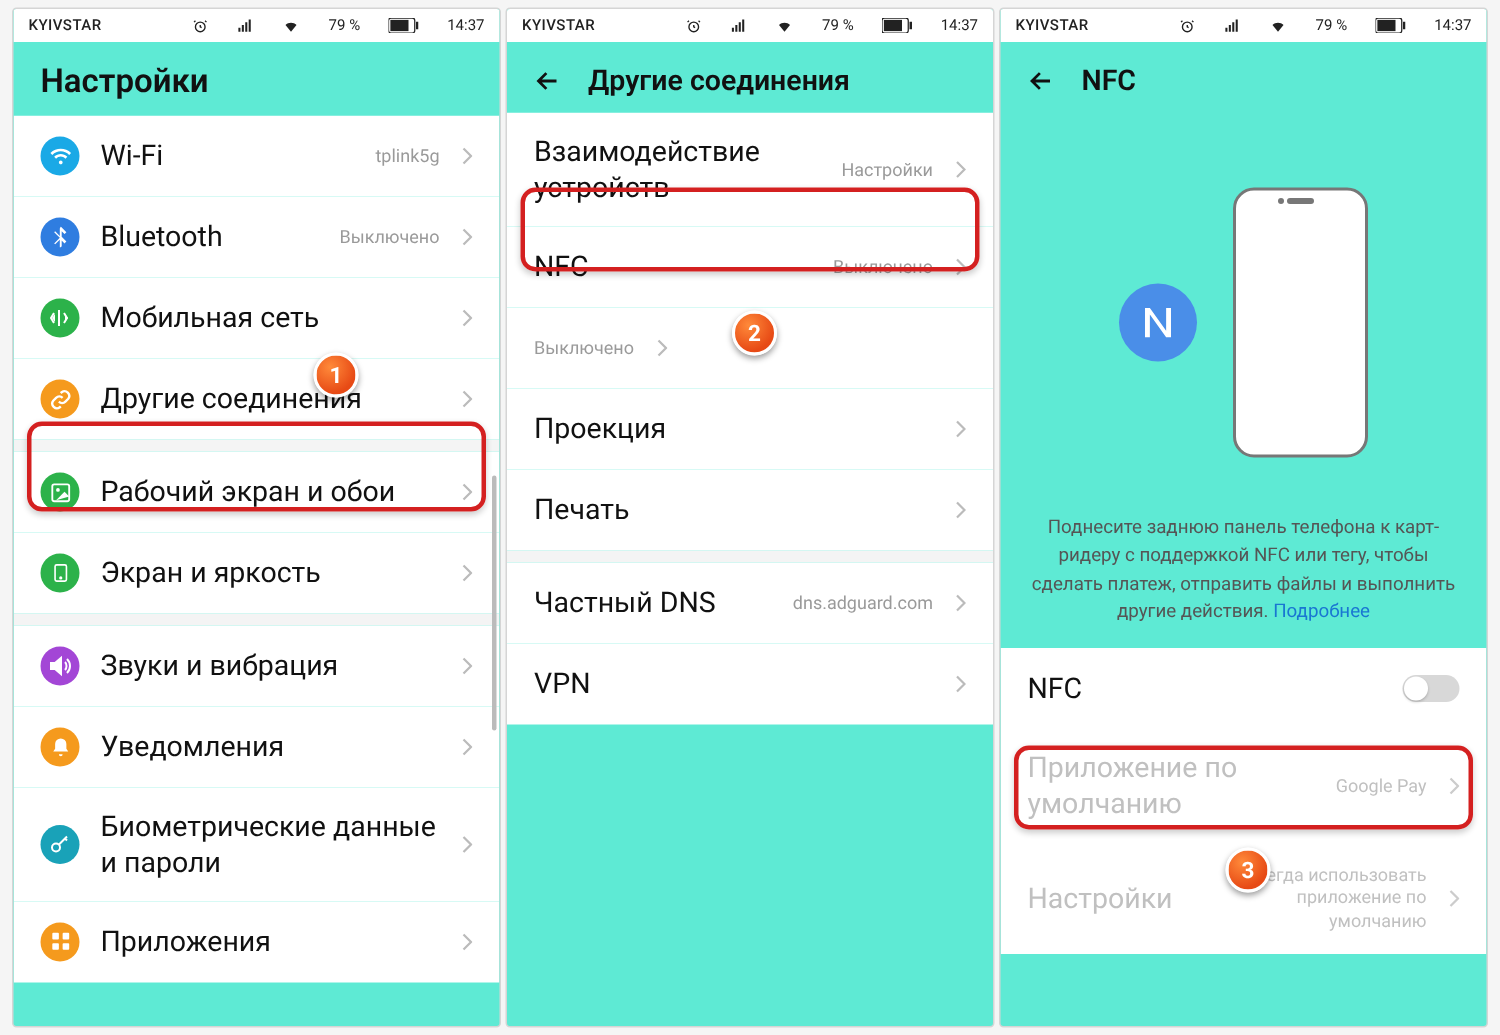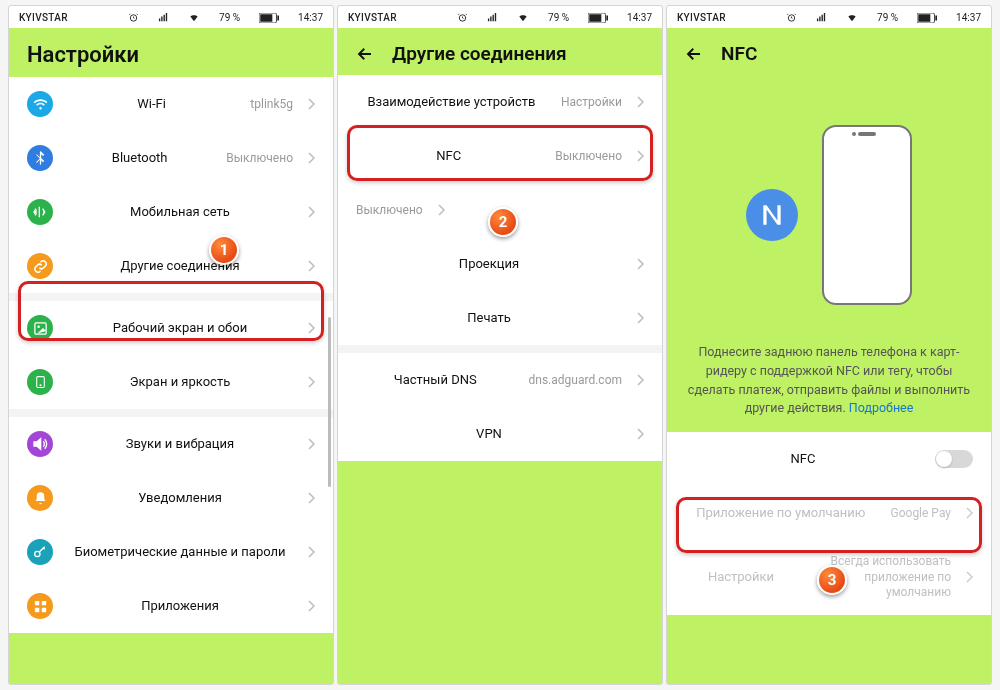--- a/index.html
+++ b/index.html
@@ -7,40 +7,40 @@
   font-family: -apple-system, BlinkMacSystemFont, "Segoe UI", Roboto, sans-serif;
   background: #f5f5f5;
   width: 1000px;
   height: 690px;
   display: flex;
   gap: 3px;
   padding: 5px 8px;
 }
 .phone {
   flex: 1;
-  background: #bef264;
+  background: #5eead4;
   border: 1px solid #d5d5d5;
   border-radius: 3px;
   display: flex;
   flex-direction: column;
   overflow: hidden;
   position: relative;
 }
 .statusbar {
   height: 22px;
   background: #fff;
   display: flex;
   align-items: center;
   justify-content: space-between;
   padding: 0 10px;
   font-size: 10px;
   color: #222;
 }
 .statusbar .left { font-weight: 500; letter-spacing: 0.3px; }
-.statusbar .right { display: flex; align-items: flex-end; gap: 19px; }
+.statusbar .right { display: flex; align-items: flex-start; gap: 19px; }
 .statusbar svg { display: block; }
 
 .header {
   display: flex;
   align-items: center;
   padding: 14px 18px 10px;
   gap: 18px;
 }
 .header .back { width: 18px; height: 18px; }
 .header h1 { font-size: 19px; font-weight: 600; color: #111; }
@@ -56,21 +56,21 @@
   min-height: 54px;
   position: relative;
   background:#fff;
 }
 .row .icon {
   width: 26px; height: 26px;
   border-radius: 50%;
   flex-shrink: 0;
   display: flex; align-items: center; justify-content: center;
 }
-.row .label { flex: 1; font-size: 13px; color: #111; line-height: 1.25; text-align: center; }
+.row .label { flex: 1; font-size: 19px; color: #111; line-height: 1.25; }
 .row .value { font-size: 12px; color: #9a9a9a; }
 .row .chev { width: 8px; height: 12px; flex-shrink: 0; }
 .row.disabled .label, .row.disabled .value { color: #c0c0c0; }
 
 .divider { height: 8px; background: #f4f4f4; }
 
 .highlight {
   position: absolute;
   border: 3px solid #d42020;
   border-radius: 10px;

